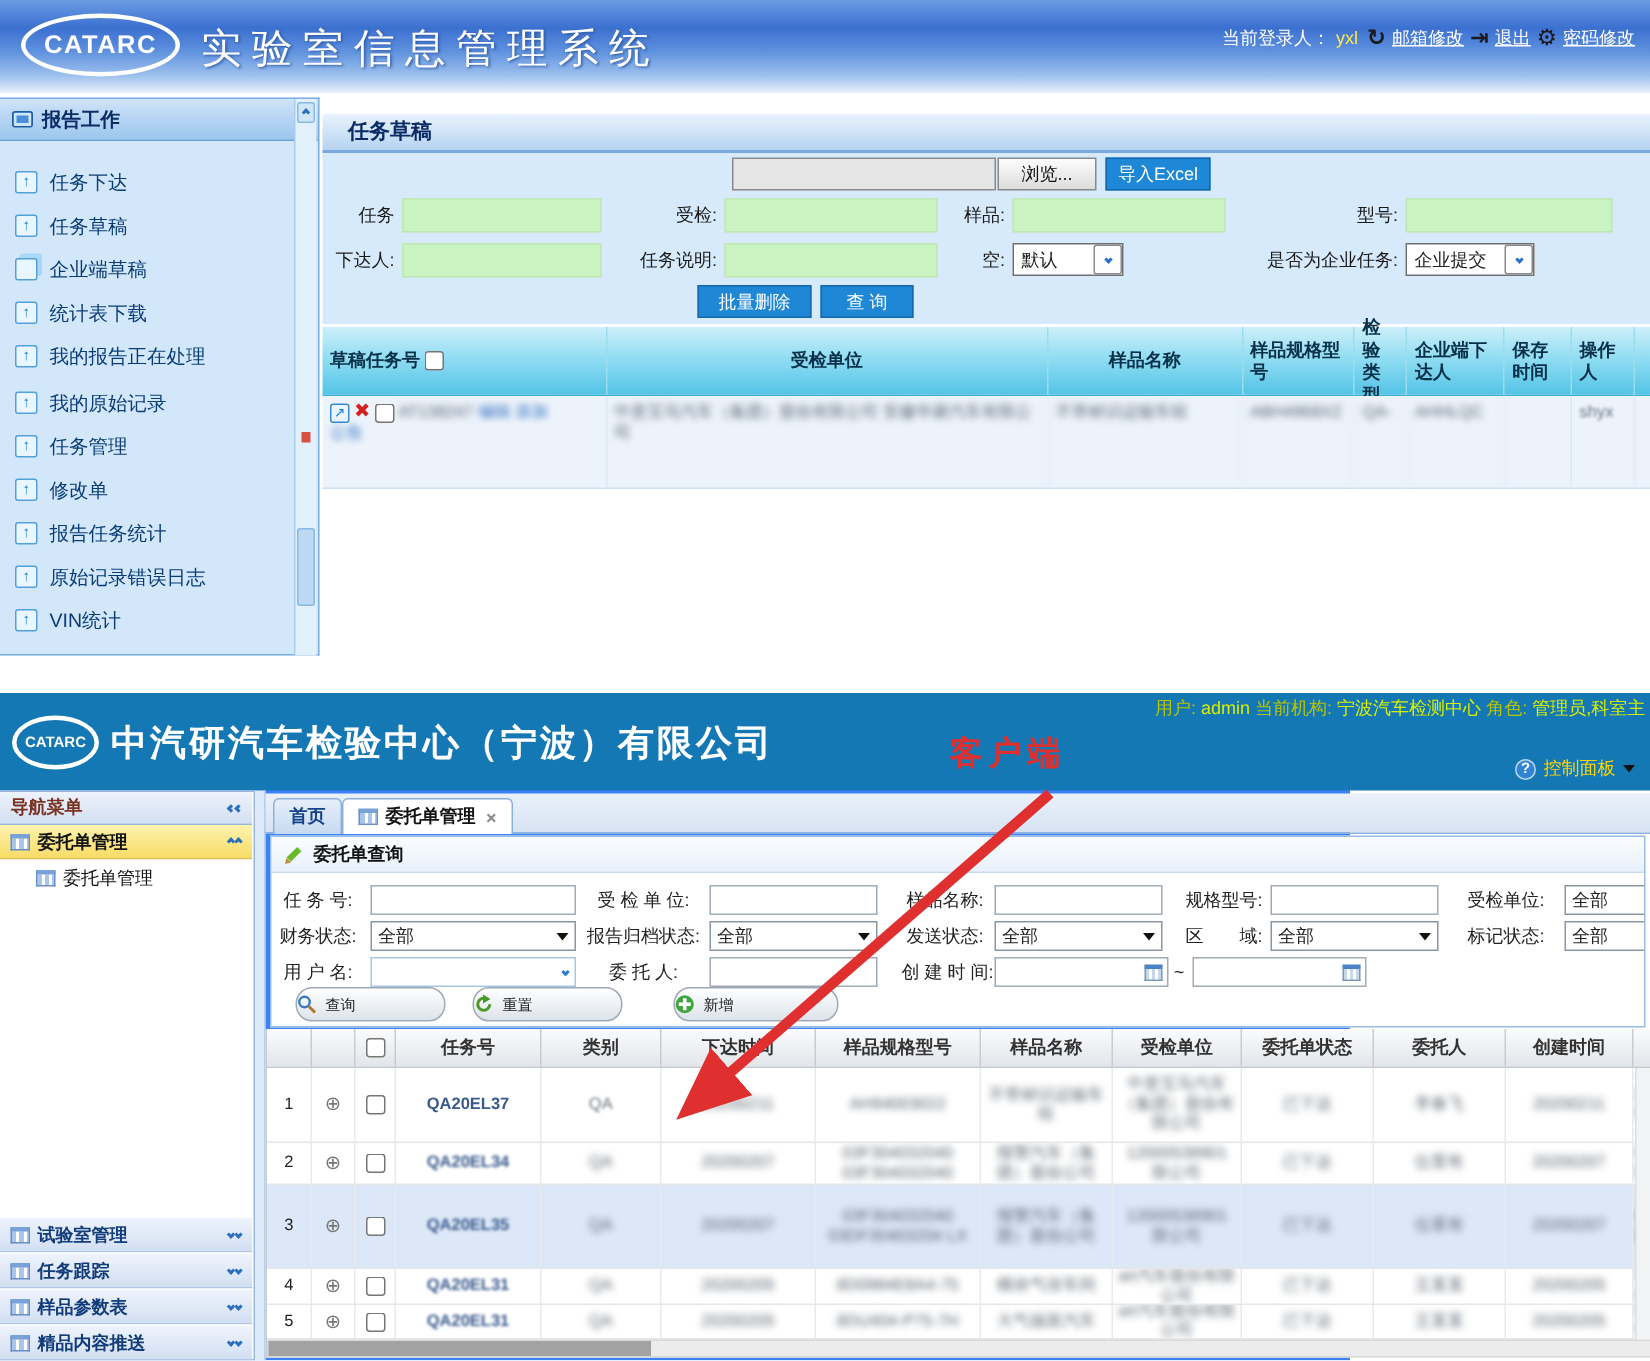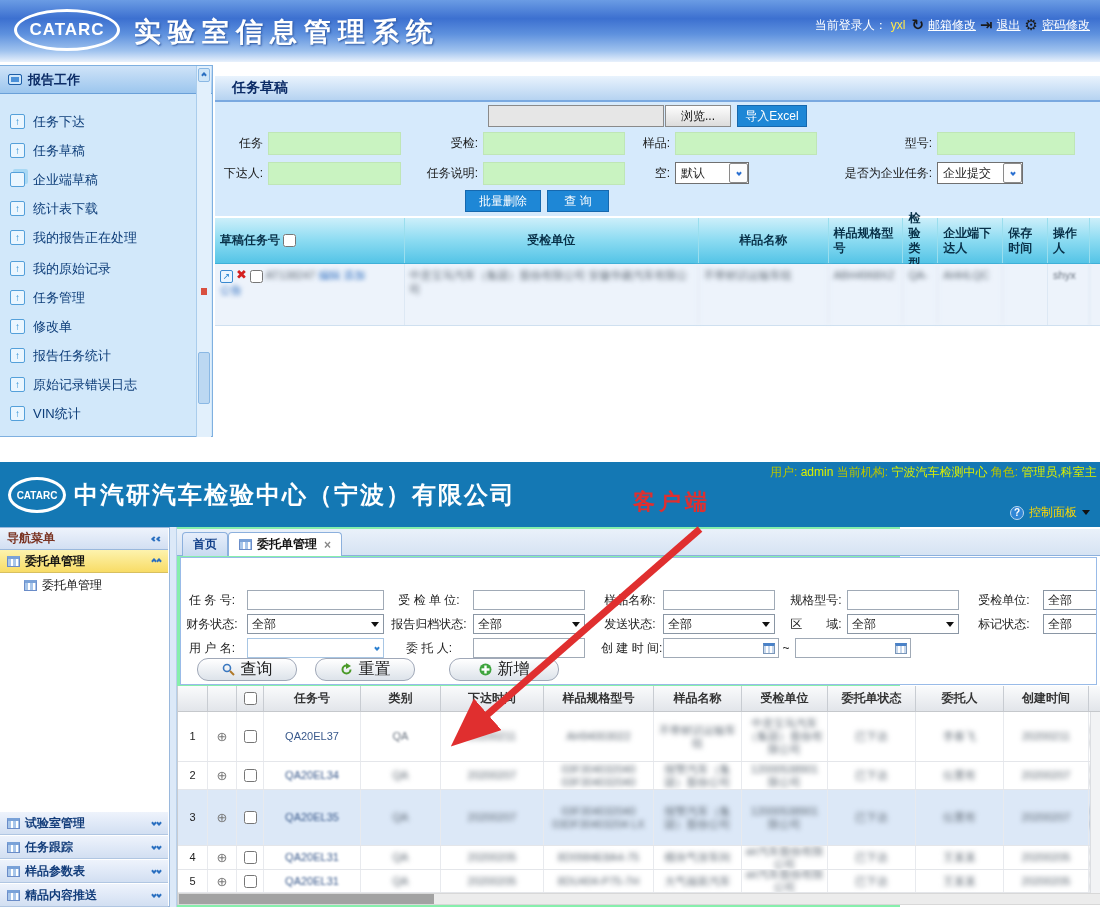--- a/index.html
+++ b/index.html
@@ -9,21 +9,21 @@
   .abs{position:absolute}
   .blur{filter:blur(2.4px);color:#5a6570}
   .blur-lt{filter:blur(1.2px);color:#6a7480}
   .blur-link{filter:blur(2px);color:#2f6fc0}
   .red{color:#e00}
   
   .t-header{position:absolute;left:0;top:0;width:1100px;height:62px;
     background:linear-gradient(180deg,#6b9ce4 0%,#3c70d0 30%,#5e91de 55%,#9fc2ee 82%,#e8f1fc 100%)}
   .t-logo{position:absolute;left:14px;top:9px;width:106px;height:42px;border:3px solid #fff;border-radius:50%;
     display:flex;align-items:center;justify-content:center;color:#fff;font-weight:bold;font-size:17px;letter-spacing:1px}
-  .t-title{position:absolute;left:134px;top:14px;color:#fff;font-size:27px;font-weight:bold;letter-spacing:7px;text-shadow:1px 1px 2px #2a55a0}
+  .t-title{position:absolute;left:134px;top:14px;color:#fff;font-size:27px;font-weight:normal;letter-spacing:7px;text-shadow:1px 1px 2px #2a55a0}
   .t-userbar{position:absolute;right:10px;top:16px;color:#fff;font-size:12px;display:flex;align-items:center;gap:4px;white-space:nowrap}
   .t-userbar .uname{color:#ffe94a;margin-right:2px}
   .t-userbar a{color:#fff;text-decoration:underline;cursor:pointer}
   .t-userbar .ic{color:#1a1a1a;font-size:15px;font-weight:bold;font-family:"DejaVu Sans",sans-serif}
   .t-sidebar{position:absolute;left:0;top:65px;width:213px;height:372px;background:#d2e8fa;border:1px solid #7fb0e0;border-left:none}
   .t-side-head{position:absolute;left:0;top:0;width:212px;height:28px;background:linear-gradient(180deg,#cfe3f8,#9cc6ee);
     border-bottom:1px solid #6aa0d8;display:flex;align-items:center;gap:6px;padding-left:8px;font-weight:bold;color:#0c2c66;font-size:13px;cursor:pointer}
   .rep-ic{display:inline-block;width:14px;height:11px;background:#4a90d8;border:1px solid #1e5fa8;border-radius:2px;box-shadow:inset 0 0 0 2px #cfe6fa}
   .t-side-item{position:absolute;left:10px;height:29px;display:flex;align-items:center;gap:8px;font-size:13px;color:#0c3c78;cursor:pointer;white-space:nowrap}
   .doc-ic{display:inline-block;width:15px;height:15px;background:#eaf6ff;border:1px solid #54a0da;border-radius:2px;
@@ -53,21 +53,21 @@
   .t-thead{position:absolute;left:215px;top:218px;width:885px;height:46px;display:flex;
     background:linear-gradient(180deg,#cdeffa 0%,#8edcf2 48%,#54c4e6 100%);border-bottom:1px solid #3fb0d8}
   .t-th{border-right:1px solid #9adeee;display:flex;align-items:center;justify-content:center;text-align:left;
     font-size:12px;font-weight:bold;color:#083048;padding:2px 5px;line-height:15px}
   .t-trow{position:absolute;left:215px;top:264px;width:885px;min-height:62px;display:flex;background:#edf3fb;border-bottom:1px solid #cfe0f0}
   .t-td{border-right:1px solid #dde8f4;padding:4px 5px;font-size:11px;line-height:14px;overflow:hidden}
   .x-ic{color:#d42020;font-weight:bold;font-size:13px;font-family:"DejaVu Sans",sans-serif}
   .edit-ic{display:inline-block;width:13px;height:13px;border:1px solid #3a8ad0;background:#eaf5ff;color:#1e7fd0;font-size:9px;line-height:11px;text-align:center;border-radius:2px}
   input[type=checkbox]{width:13px;height:13px;vertical-align:middle}
   
-  .b-app{position:absolute;left:0;top:462px;width:900px;height:445px;background:#86efac}
+  .b-app{position:absolute;left:0;top:462px;width:900px;height:445px;background:#3b82f6}
   .b-header{position:absolute;left:0;top:0;width:1100px;height:65px;background:#1478b4}
   .b-userinfo{position:absolute;right:0;top:2px;width:330px;overflow:hidden;white-space:nowrap;font-size:12px;color:#b8c400}
   .b-userinfo .val{color:#d9ee00}
   .b-logo{position:absolute;left:8px;top:15px;width:58px;height:36px;border:3px solid #fff;border-radius:50%;
     display:flex;align-items:center;justify-content:center;color:#fff;font-weight:bold;font-size:10px}
   .b-title{position:absolute;left:74px;top:17px;color:#fff;font-size:24px;font-weight:bold;letter-spacing:2px}
   .b-help{position:absolute;right:10px;top:42px;display:flex;align-items:center;gap:5px;cursor:pointer}
   .q-ic{width:14px;height:14px;border-radius:50%;background:#2f86d6;border:1px solid #bcd8f0;color:#fff;font-size:10px;font-weight:bold;
     display:flex;align-items:center;justify-content:center}
   .b-help .cp{color:#ffd800;font-size:12px}
@@ -95,29 +95,29 @@
   .p-head{position:absolute;left:0;top:0;width:915px;height:24px;background:linear-gradient(#fbfdff,#e8f1fb);border-bottom:1px solid #c8d8ec;
     display:flex;align-items:center;gap:6px;padding-left:8px;font-weight:bold;font-size:12px;color:#111}
   .q-lbl{position:absolute;text-align:center;font-size:12px;color:#222;line-height:20px;white-space:nowrap}
   .q-inp{position:absolute;height:20px;background:#fff;border:1px solid #a0aab6;font-size:12px;padding:0 3px}
   .sel{position:absolute;height:20px;background:#fff;border:1px solid #8a96a4;display:flex;align-items:center;justify-content:space-between;padding:0 4px;font-size:12px;cursor:pointer}
   .sel2{position:absolute;height:20px;background:#fff;border:1px solid #a8c6e4;display:flex;align-items:center;justify-content:flex-end;padding:0 4px;color:#2a7fd0;cursor:pointer}
   .datebox{position:absolute;height:20px;background:#fff;border:1px solid #a0aab6;display:flex;align-items:center;justify-content:flex-end;padding:0 3px;cursor:pointer}
   .cal-ic{display:inline-block;width:12px;height:11px;border:1px solid #7a96b8;border-top:3px solid #4a82c8;
     background:repeating-linear-gradient(90deg,#c8d8ec 0 2px,#fff 2px 4px)}
   .rbtn{position:absolute;height:23px;border:1px solid #a0a8b8;border-radius:11px;background:linear-gradient(#ffffff,#dde3ea);
-    display:flex;align-items:center;justify-content:center;gap:6px;font-size:16px;color:#222;cursor:pointer}
+    display:flex;align-items:center;gap:6px;font-size:10px;color:#222;cursor:pointer}
   .b-table{position:absolute;left:177px;top:224px;width:923px;height:219px;background:#fff;border-left:1px solid #c8ccd2}
   .b-thead{position:absolute;left:0;top:0;width:923px;height:26px;display:flex;background:linear-gradient(#fafbfc,#e2e5ea);border-bottom:1px solid #c5c8cc}
   .b-th{border-right:1px solid #c8ccd2;display:flex;align-items:center;justify-content:center;font-size:12px;color:#333;font-weight:bold;overflow:hidden}
   .b-row{position:absolute;left:0;width:923px;display:flex;background:#fff;border-bottom:1px solid #e4e6ea}
   .b-row.hl{background:#dce8f7}
   .b-td{border-right:1px solid #e8eaee;display:flex;align-items:center;justify-content:center;text-align:center;
     font-size:11px;line-height:13px;padding:2px 3px;overflow:hidden}
-  .task-link{color:#3a5a8c;font-weight:normal}
+  .task-link{color:#3a5a8c;font-weight:bold}
   .exp-ic{color:#777;font-size:13px;font-family:"DejaVu Sans",sans-serif}
   .hscroll{position:absolute;left:0;top:207px;width:923px;height:12px;background:#ececec;border:1px solid #d8d8d8}
   .hscroll .thumb{position:absolute;left:0;top:0;width:255px;height:10px;background:#a2a2a2}
   .vstrip{position:absolute;right:0;top:26px;width:10px;height:181px;background:#f2f3f5;border-left:1px solid #dcdee2}
   .annot{position:absolute;left:633px;top:487px;color:#e02f2f;font-size:22px;font-weight:bold;letter-spacing:4px;z-index:60}
   svg.arrow{position:absolute;left:0;top:0;width:1100px;height:907px;pointer-events:none;z-index:55}
 </style>
 </head>
 <body>
 
@@ -376,20 +376,27 @@
           <span>首页</span>
         </div>
       <div class="tab active" style="left:51px">
         <span class="grid-ic"></span>
         <span>委托单管理</span>
         <span class="close">×</span>
       </div>
     </div>
 
     <div class="panel">
+      <div class="p-head">
+        <svg width="14" height="14">
+            <rect x="3" y="5" width="10" height="4" fill="#6ab82a" transform="rotate(-45 7 8)"></rect>
+            <polygon points="1,13 5,12 2,9" fill="#c08a3a"></polygon>
+          </svg>
+        <span>委托单查询</span>
+      </div>
       <div class="q-lbl" style="left:0;top:32px;width:62px">任 务 号:</div>
       <input class="q-inp" style="left: 66px; top: 32px; width: 137px;">
       <div class="q-lbl" style="left:208px;top:32px;width:80px">受 检 单 位:</div>
       <input class="q-inp" style="left: 292px; top: 32px; width: 112px;">
       <div class="q-lbl" style="left:420px;top:32px;width:58px">样品名称:</div>
       <input class="q-inp" style="left: 482px; top: 32px; width: 112px;">
       <div class="q-lbl" style="left:608px;top:32px;width:54px">规格型号:</div>
       <input class="q-inp" style="left: 666px; top: 32px; width: 112px;">
       <div class="q-lbl" style="left:788px;top:32px;width:70px">受检单位:</div>
       <div class="sel" style="left:862px;top:32px;width:60px">

